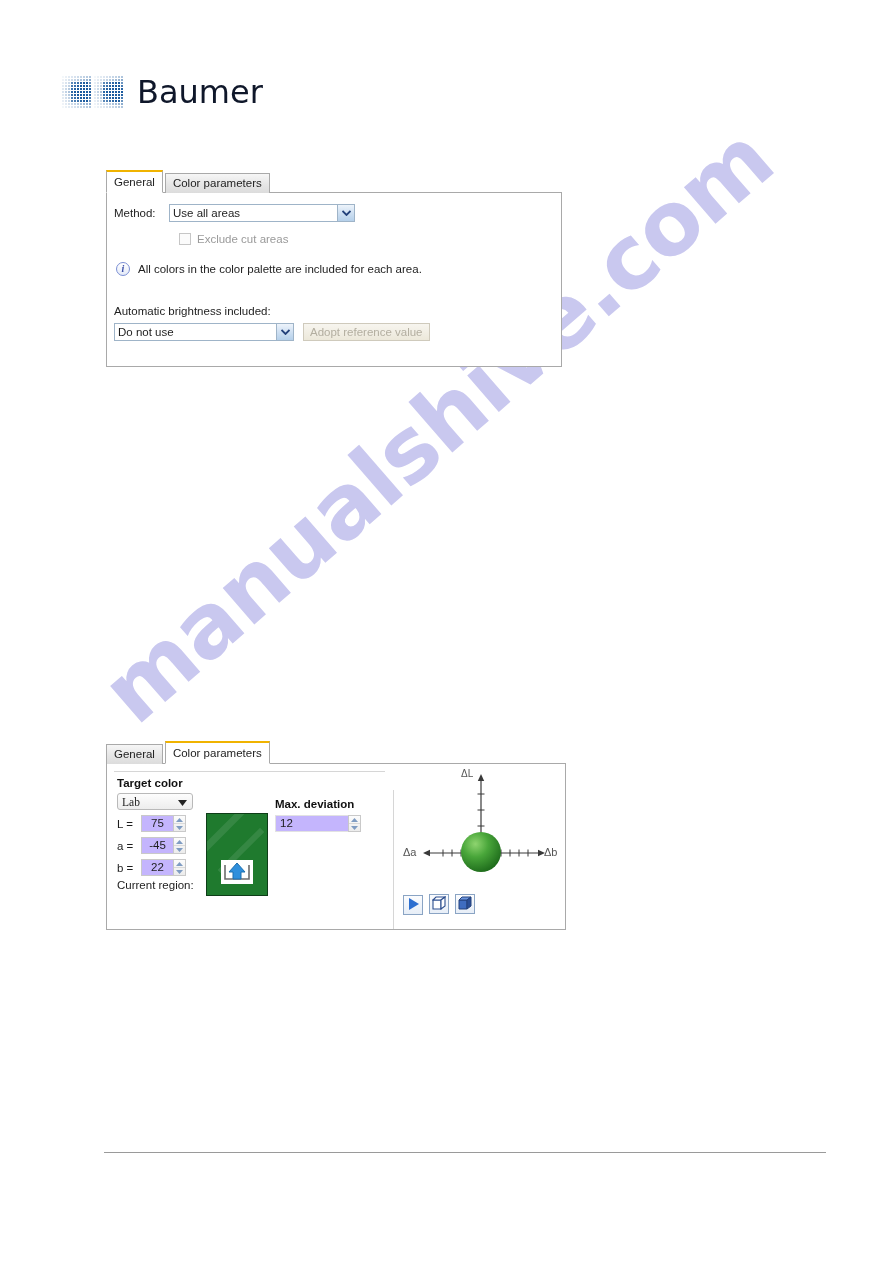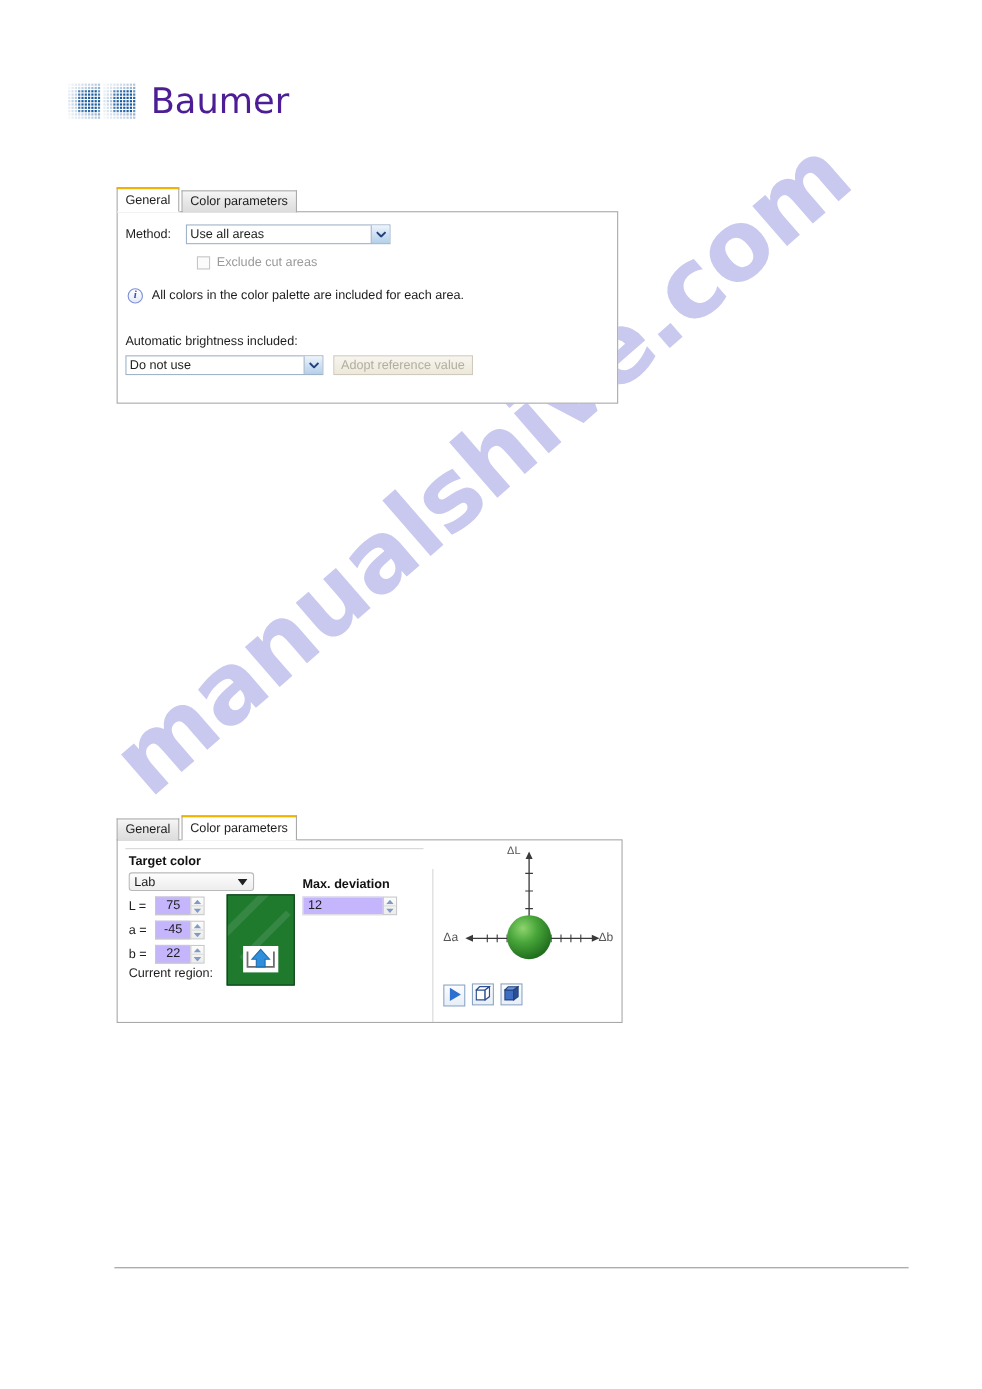--- a/index.html
+++ b/index.html
@@ -58,21 +58,21 @@
     display: grid;
     grid-template-columns: repeat(10, 2px);
     grid-auto-rows: 2px;
     gap: 1px;
   }
   .logo-grid i { display: block; width: 2px; height: 2px; }
   .logo-word {
     font-family: "DejaVu Sans", sans-serif;
     font-size: 32px;
     font-weight: 400;
-    color: #4c1d95;
+    color: #0f172a;
     letter-spacing: 0px;
     line-height: 1;
   }
 
   
   .dialog {
     position: absolute;
     z-index: 10;
     font-size: 11.5px;
     color: #1d1d1d;
@@ -596,21 +596,21 @@
     <div style="position:absolute; left:0; top:0; width:285px; height:100%;">
 
 
       <div class="hsep" style="margin:7px 7px 0 7px;"></div>
 
       <div class="row" style="margin:5px 0 0 10px;">
         <span class="hdr-bold">Target color</span>
       </div>
 
       <div class="row" style="margin:4px 0 0 10px;">
-        <span class="combo2" style="width:114px;">
+        <span class="combo2" style="width:76px;font-family:Liberation Serif, serif;">
           <span>Lab</span>
           <span>
             <svg width="9" height="6" viewBox="0 0 9 6">
                 <polygon points="0,0 9,0 4.5,6" fill="#222"></polygon>
               </svg>
           </span>
         </span>
       </div>
 
       <div style="position:relative; margin-top:5px;">

